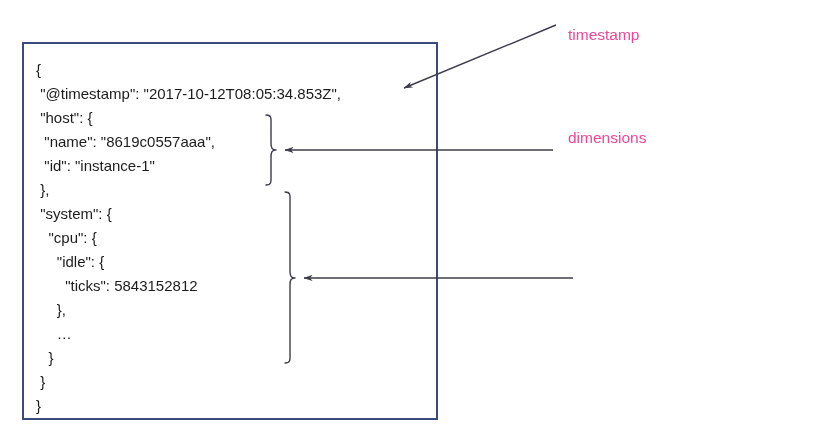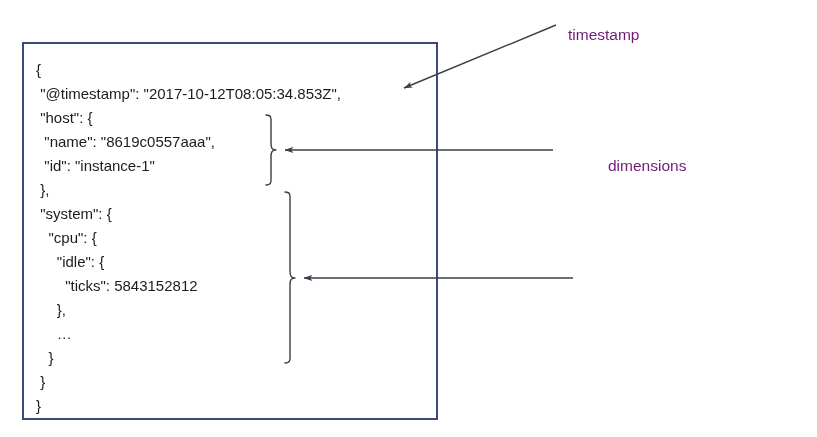--- a/index.html
+++ b/index.html
@@ -48,25 +48,25 @@
     height: 24px;
     white-space: pre;
   }
 
   
   .callout-label {
     position: absolute;
     font-family: "Liberation Sans", sans-serif;
     font-size: 15.5px;
     line-height: 20px;
-    color: #701a75;
+    color: #ec4899;
     white-space: nowrap;
   }
   #label-timestamp { left: 568px; top: 25px; }
-  #label-dimensions { left: 568px; top: 156px; margin-left: 40px; }
+  #label-dimensions { left: 568px; top: 128px; }
   #label-metric { left: 585px; top: 277px; }
 
   
   #annotations {
     position: absolute;
     left: 0;
     top: 0;
     width: 817px;
     height: 437px;
     pointer-events: none;

